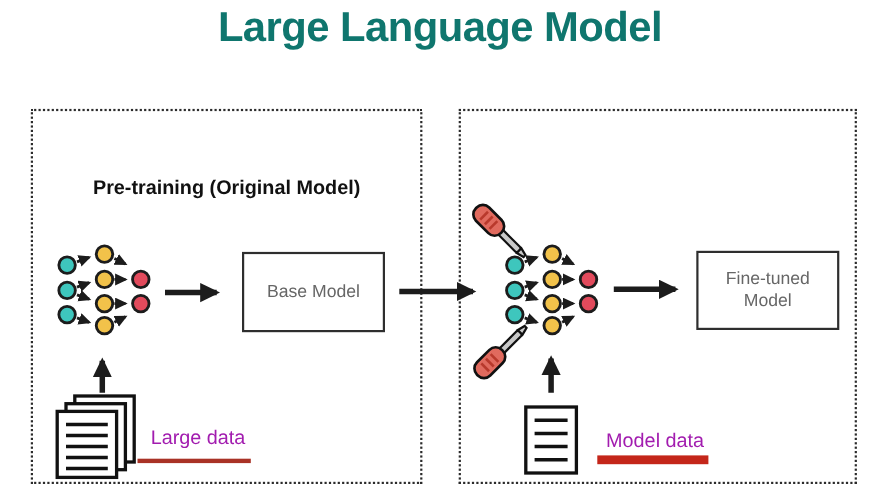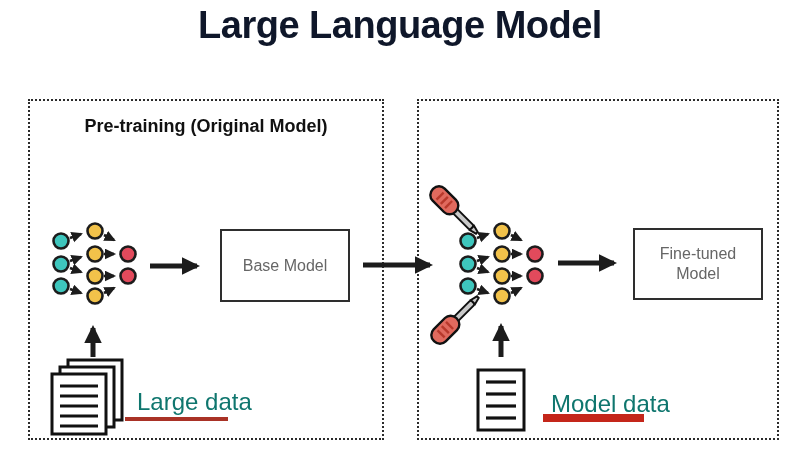--- a/index.html
+++ b/index.html
@@ -1,46 +1,46 @@
 <!DOCTYPE html>
 <html style="--node-teal: #3ec6bd; --node-yellow: #f2c24a; --node-red: #e24a5c; --screwdriver-handle: #e06a5e; --screwdriver-stripe: #b8392c; --underline-large: #a93226; --underline-small: #c4261a;"><head>
 <meta charset="utf-8">
 <style>
   html,body{margin:0;padding:0;background:#ffffff;}
   body{font-family:"Liberation Sans", sans-serif;}
   .canvas{position:relative;width:800px;height:453px;background:#fff;overflow:hidden;}
 
   .main-title{
     position:absolute;left:0;top:4px;width:100%;
-    text-align:center;font-size:38px;font-weight:700;color:#0f172a;
+    text-align:center;font-size:38px;font-weight:700;color:#0f766e;
     letter-spacing:-0.5px;
   }
 
   .panel{
     position:absolute;border:2px dotted #2b2b2b;background:transparent;
   }
   .panel-left{left:28px;top:99px;width:352px;height:337px;}
   .panel-right{left:417px;top:99px;width:358px;height:337px;}
 
   .panel-header{
-    position:absolute;text-align:center;font-size:18px;font-weight:700;color:#111;
+    position:absolute;text-align:center;font-size:18px;font-weight:700;color:#111;margin-top:44px;
   }
   .panel-header-left{left:28px;top:116px;width:356px;}
   .panel-header-right{left:417px;top:116px;width:362px;}
 
   .model-box{
     position:absolute;border:2px solid #2e2e2e;background:#fff;
     display:flex;align-items:center;justify-content:center;
     color:#666;font-size:16px;text-align:center;line-height:1.25;
   }
   .model-box-base{left:220px;top:229px;width:126px;height:69px;}
   .model-box-ft{left:633px;top:228px;width:130px;height:72px;padding:0 14px;box-sizing:border-box;}
 
   .data-label{
-    position:absolute;font-size:24px;color:#0f766e;
+    position:absolute;font-size:18px;color:#a21caf;
   }
   .data-label-large{left:137px;top:388px;}
   .data-label-small{left:551px;top:390px;}
 
   .underline{position:absolute;}
   .underline-large{left:125px;top:417px;width:103px;height:4px;background:var(--underline-large,#a93226);}
   .underline-small{left:543px;top:414px;width:101px;height:8px;background:var(--underline-small,#c4261a);}
 
   .art{position:absolute;left:0;top:0;width:800px;height:453px;}
 

